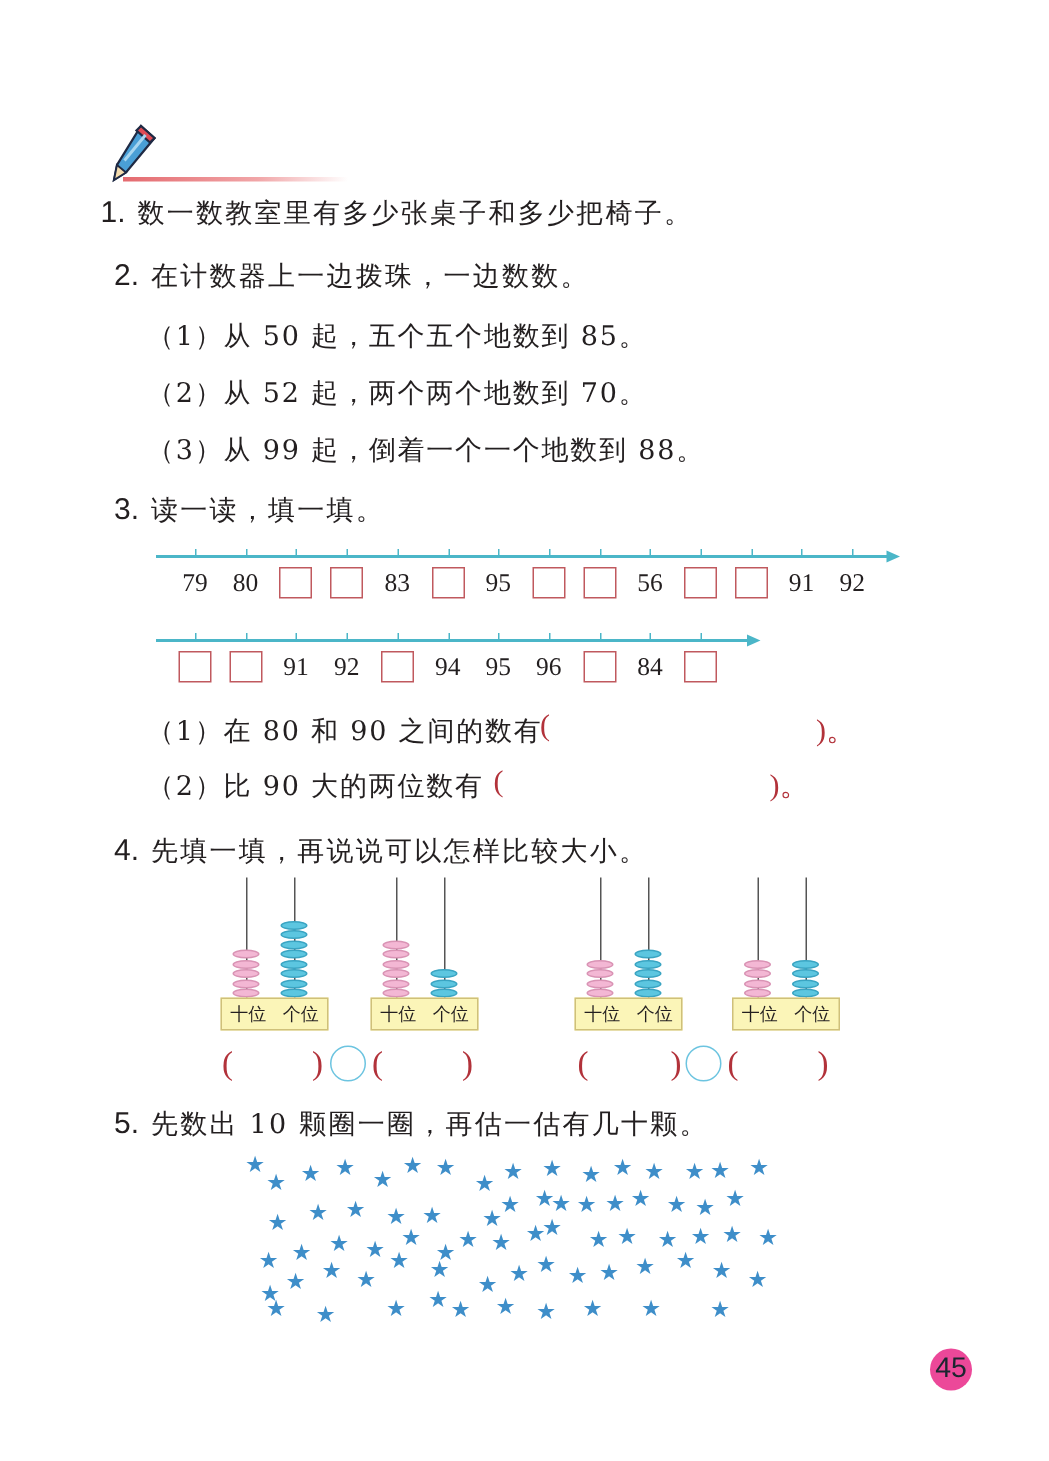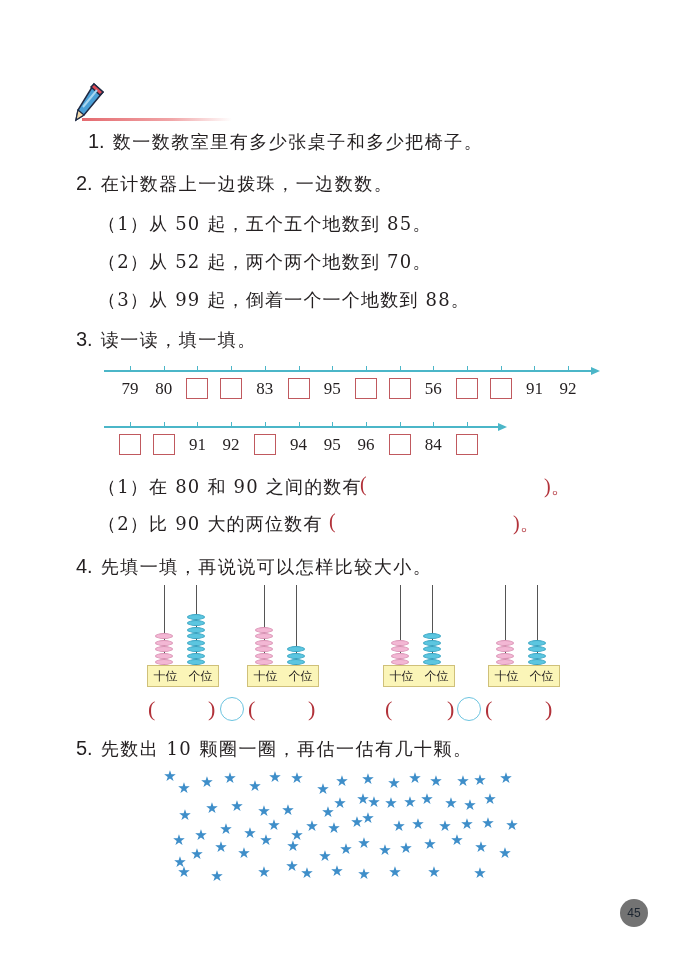--- a/index.html
+++ b/index.html
@@ -26,37 +26,37 @@
     .base { position: absolute; left: 0; top: 80px; width: 72px; height: 22px; background: #fbf5b8;
       border: 1px solid #cfc07a; font-size: 12px; display: flex; justify-content: space-around; align-items: center;
       font-family: "DejaVu Serif", serif; color: #231f20; }
     .bead { position: absolute; width: 18px; height: 6px; border-radius: 50%; }
     .bead.pink { background: #f3b7d4; border: 1px solid #d993b4; }
     .bead.blue { background: #5cc6e0; border: 1px solid #3aa4c2; }
     .compare-circle { position: absolute; width: 24px; height: 24px; border: 1.5px solid #6cc4e0; border-radius: 50%; }
     .ans-paren { position: absolute; font-family: "Liberation Serif", serif; font-size: 22px; color: #b2323a; }
     .star { position: absolute; width: 14px; height: 14px; color: #3e8ec9; font-size: 15px; line-height: 14px; text-align: center; }
     .page-num { position: absolute; left: 620px; top: 899px; width: 28px; height: 28px; border-radius: 50%;
-      background: #737373; color: #1c2530; font-family: "Liberation Sans", sans-serif; font-size: 12px;
+      background: #ec4899; color: #1c2530; font-family: "Liberation Sans", sans-serif; font-size: 19px;
       display: flex; align-items: center; justify-content: center; }
   </style>
 </head>
 <body>
 
 <div class="abs section-header">
   <svg style="position:absolute;left:0;top:0" width="32" height="42" viewBox="0 0 32 42">
     <polygon points="20,2 29,10 10,33 2,38 4,28" fill="#4a9fd6" stroke="#1f2a44" stroke-width="1.5"></polygon>
     <polygon points="20,2 29,10 26,13 17,5" fill="#e04b55" stroke="#1f2a44" stroke-width="1.5"></polygon>
     <polygon points="4,28 10,33 2,38" fill="#f4dcae" stroke="#1f2a44" stroke-width="1.2"></polygon>
     <line x1="9" y1="25" x2="23" y2="8" stroke="#a8d6f0" stroke-width="2"></line>
   </svg>
   <div class="header-underline"></div>
 </div>
 
-<div class="q-line" style="left:88px;top:130px">
+<div class="q-line" style="left:67px;top:130px">
   <span class="q-num">1.</span><span>数一数教室里有多少张桌子和多少把椅子。</span>
 </div>
 
 <div class="q-line" style="left:76px;top:172px">
   <span class="q-num">2.</span><span>在计数器上一边拨珠，一边数数。</span>
 </div>
 <div class="sub-line" style="left:98px;top:212px">（1）从 50 起，五个五个地数到 85。</div>
 <div class="sub-line" style="left:98px;top:250px">（2）从 52 起，两个两个地数到 70。</div>
 <div class="sub-line" style="left:98px;top:288px">（3）从 99 起，倒着一个一个地数到 88。</div>
 

